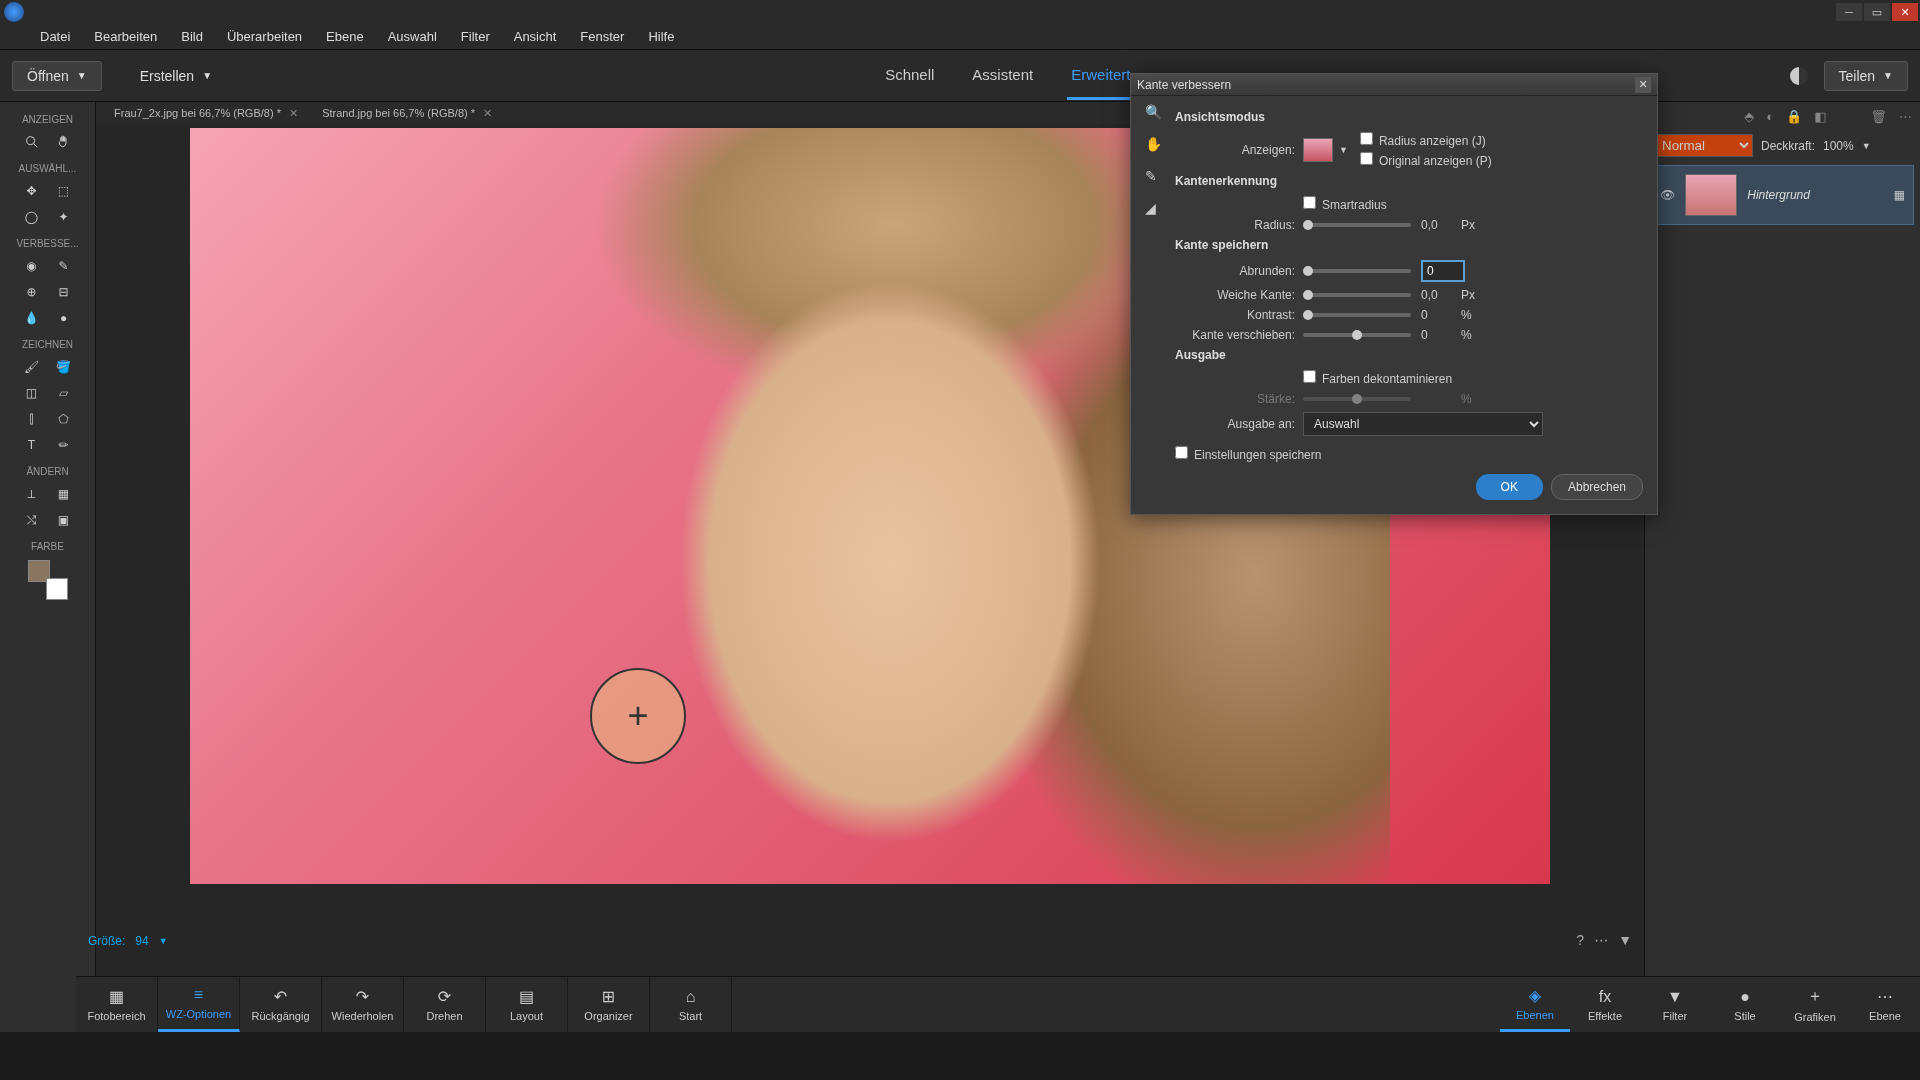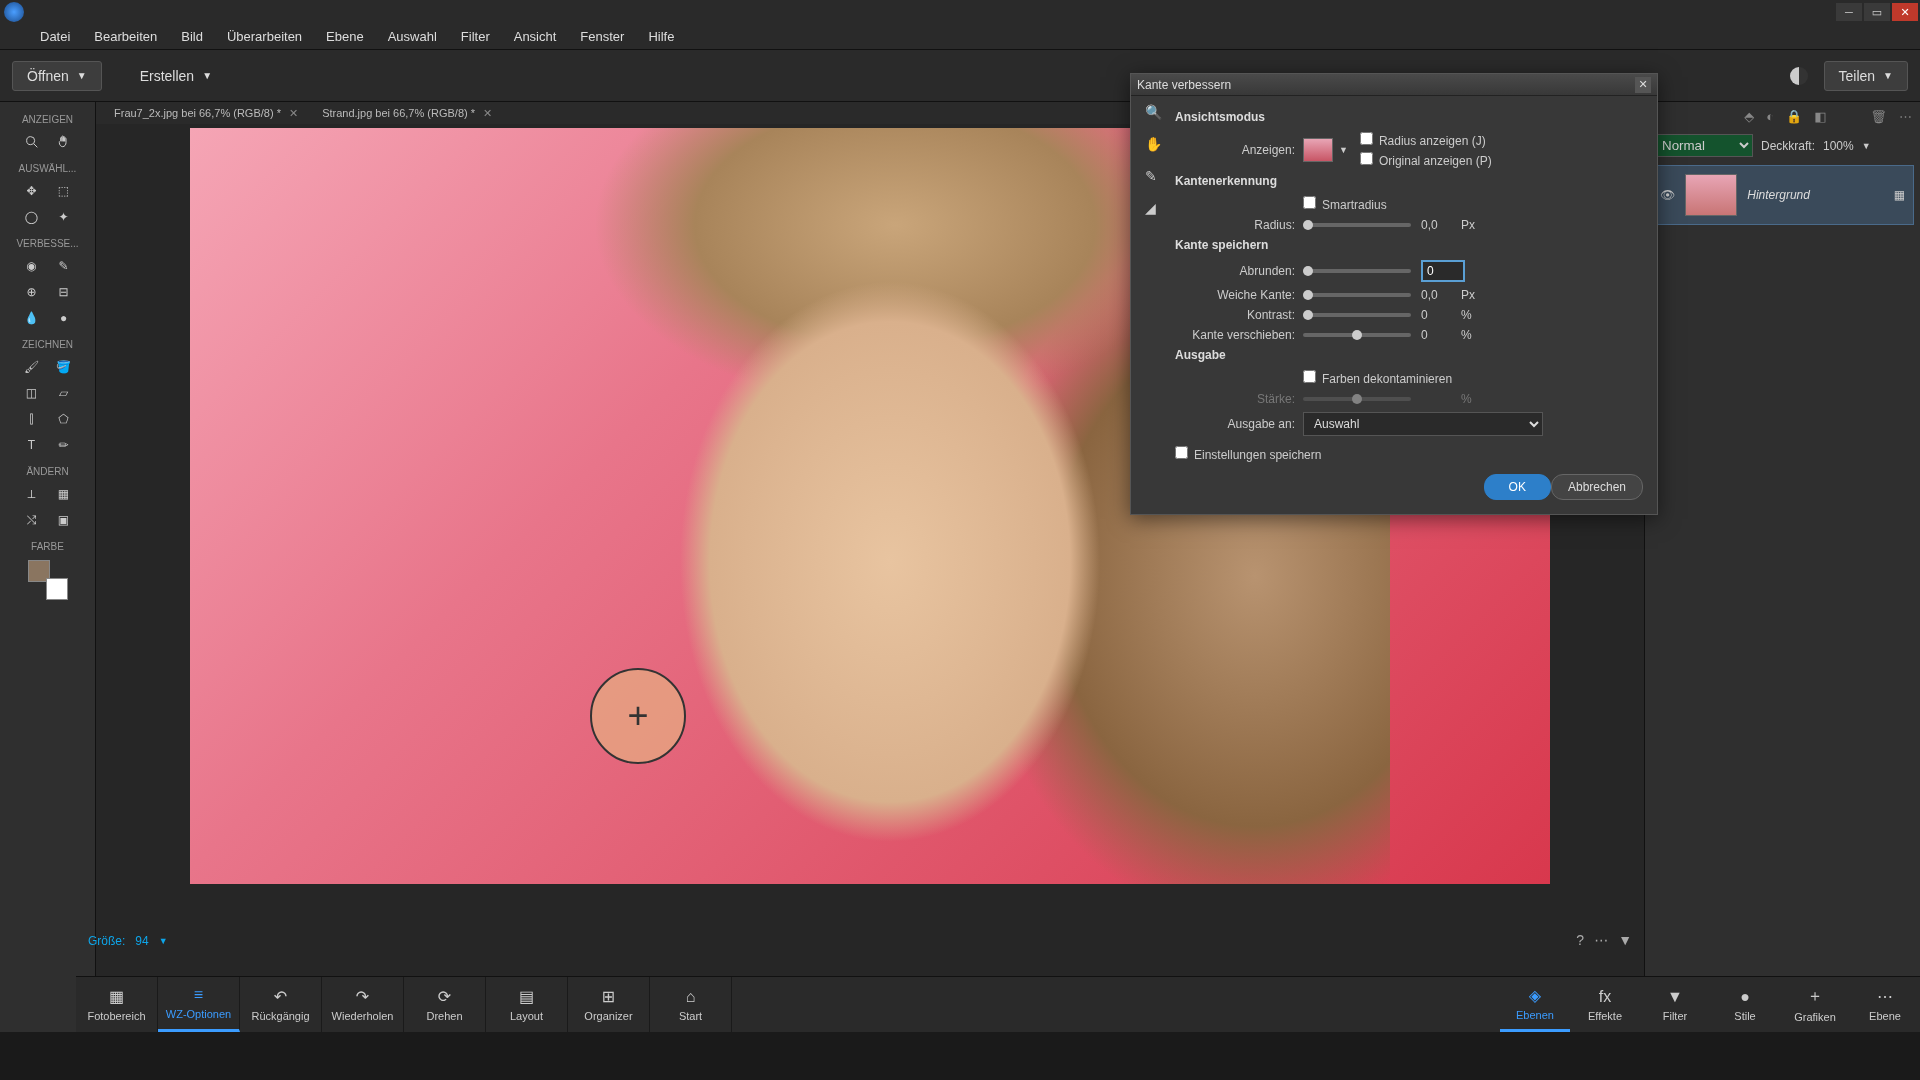--- a/index.html
+++ b/index.html
@@ -70,29 +70,29 @@
 .dialog .row2 .label { width: 128px; text-align: right; padding-right: 8px; }
 .dialog .row2 .cb { margin-right: 6px; }
 .dialog .slider { flex: 0 0 108px; height: 4px; background: #666; border-radius: 2px; position: relative; margin-right: 10px; }
 .dialog .slider .knob { position: absolute; width: 10px; height: 10px; background: #ccc; border-radius: 50%; top: -3px; left: 0; }
 .dialog .slider .knob.mid { left: 49px; }
 .dialog .val { width: 40px; text-align: left; }
 .dialog .unit { width: 24px; text-align: left; }
 .dialog input.num { width: 44px; background: #2a2a2a; border: 2px solid #5a9fd4; color: #fff; text-align: left; padding: 2px 4px; font-size: 12px; }
 .dialog select { background: #2a2a2a; border: 1px solid #555; color: #ddd; padding: 3px 6px; width: 240px; font-size: 12px; }
 .dialog .thumb-preview { width: 30px; height: 24px; background: linear-gradient(#e8a5b5, #c85565); border: 1px solid #666; margin-right: 6px; }
-.dialog .buttons { display: flex; justify-content: flex-end; margin-top: 12px; }
+.dialog .buttons { display: flex; justify-content: flex-end; gap: 8px; margin-top: 12px; }
 .dialog .buttons .ok { background: #2d7fc9; border: 1px solid #2d7fc9; color: #fff; padding: 5px 24px; border-radius: 12px; font-size: 12px; }
 .dialog .buttons .cancel { background: #444; border: 1px solid #666; color: #ddd; padding: 5px 16px; border-radius: 12px; font-size: 12px; }
 
 
 .layers-panel { width: 276px; background: #2f2f2f; border-left: 1px solid #111; display: flex; flex-direction: column; }
 .layers-panel .icons-row { height: 28px; display: flex; align-items: center; justify-content: flex-end; gap: 12px; padding-right: 8px; color: #888; font-size: 13px; }
 .layers-panel .blend-row { display: flex; align-items: center; padding: 4px 8px; gap: 8px; font-size: 12px; }
-.layers-panel .blend-row select { background: #14532d; border: 1px solid #555; color: #ccc; padding: 2px 4px; width: 100px; }
+.layers-panel .blend-row select { background: #c2410c; border: 1px solid #555; color: #ccc; padding: 2px 4px; width: 100px; }
 .layers-panel .layer { display: flex; align-items: center; gap: 10px; padding: 8px; margin: 4px 6px; background: #3a4a5a; border: 1px solid #4a6a8a; }
 .layers-panel .layer .eye { color: #ccc; }
 .layers-panel .layer .thumb { width: 52px; height: 42px; background: linear-gradient(#e8a5b5, #c87575); border: 1px solid #666; }
 .layers-panel .layer .name { font-style: italic; color: #ddd; flex: 1; }
 
 
 .options-row { position: absolute; left: 88px; bottom: 132px; display: flex; align-items: center; gap: 10px; font-size: 12px; color: #0ea5e9; }
 .hint-icons { position: absolute; right: 288px; bottom: 132px; display: flex; gap: 10px; color: #aaa; font-size: 14px; }
 
 
@@ -139,20 +139,25 @@
   <div class="left">
     <div class="btn">
       <span>Öffnen</span>
       <span class="chev">▼</span>
     </div>
     <div class="btn" style="background:transparent;border:none">
       <span>Erstellen</span>
       <span class="chev">▼</span>
     </div>
   </div>
+  <div class="center">
+    <span>Schnell</span>
+    <span>Assistent</span>
+    <span class="active">Erweitert</span>
+  </div>
   <div class="right">
     <div class="theme-icon"></div>
     <div class="btn">
       <span>Teilen</span>
       <span class="chev">▼</span>
     </div>
   </div>
 </div>
 
 <div class="main">

